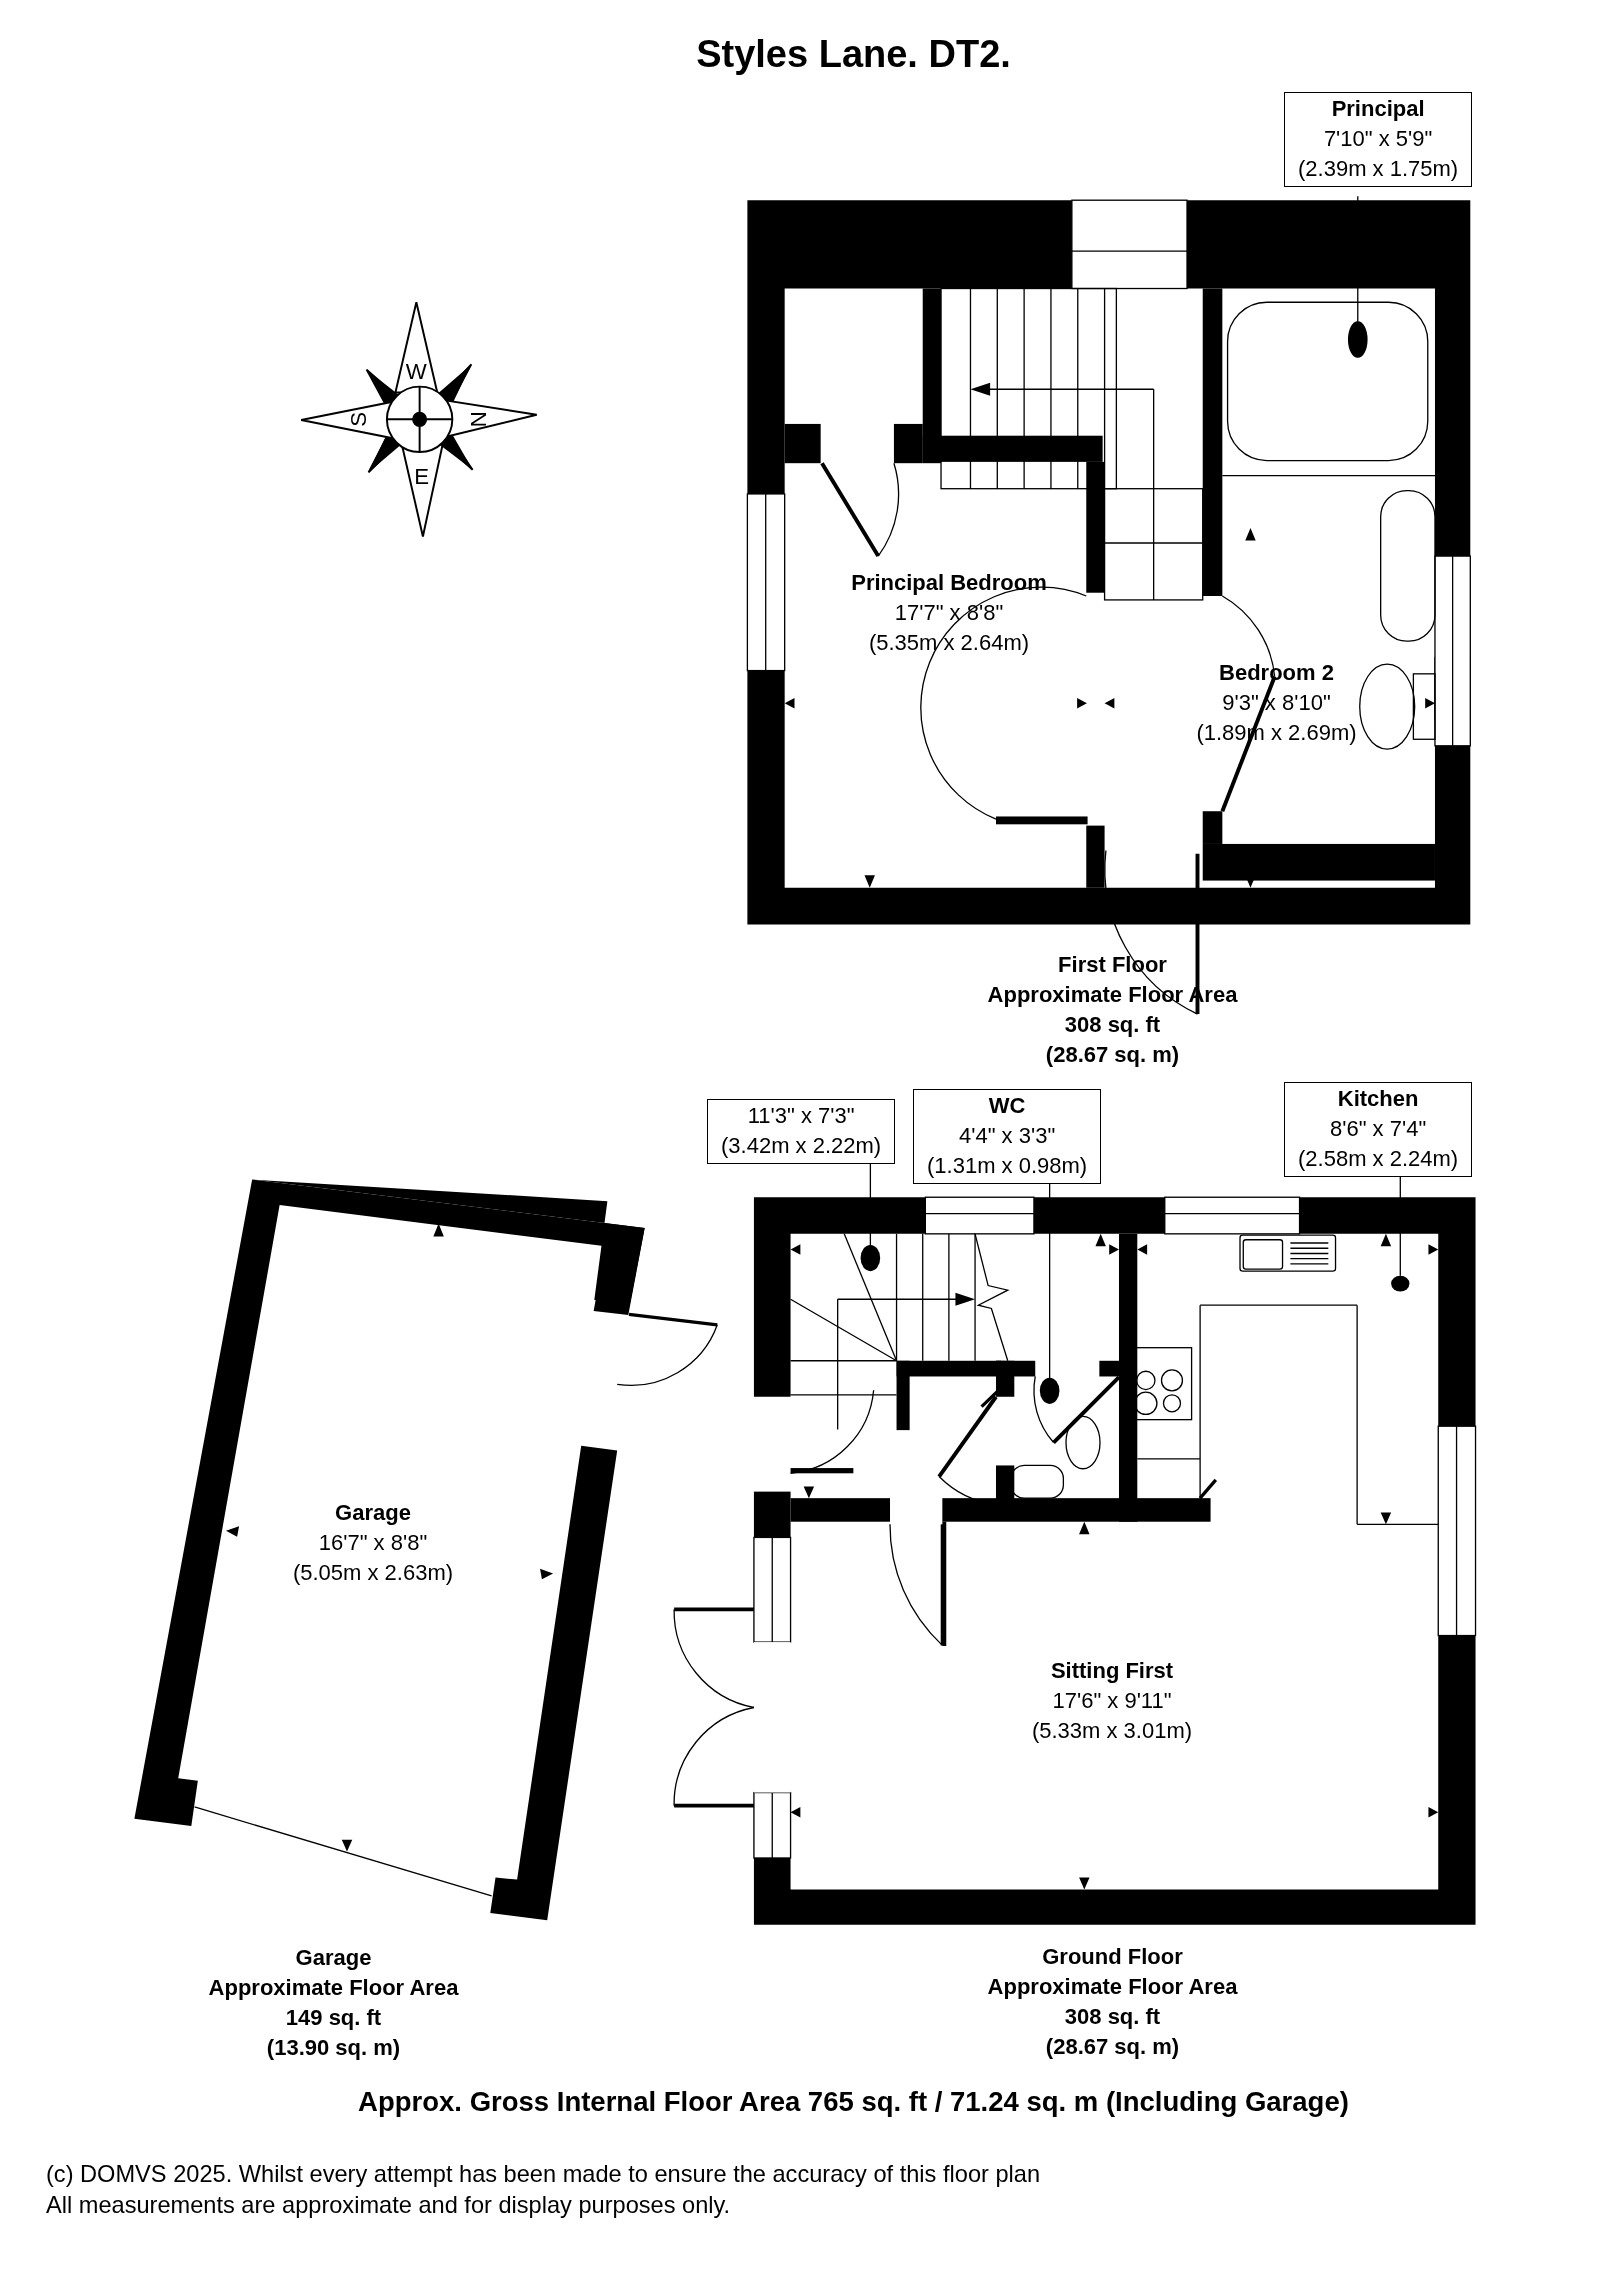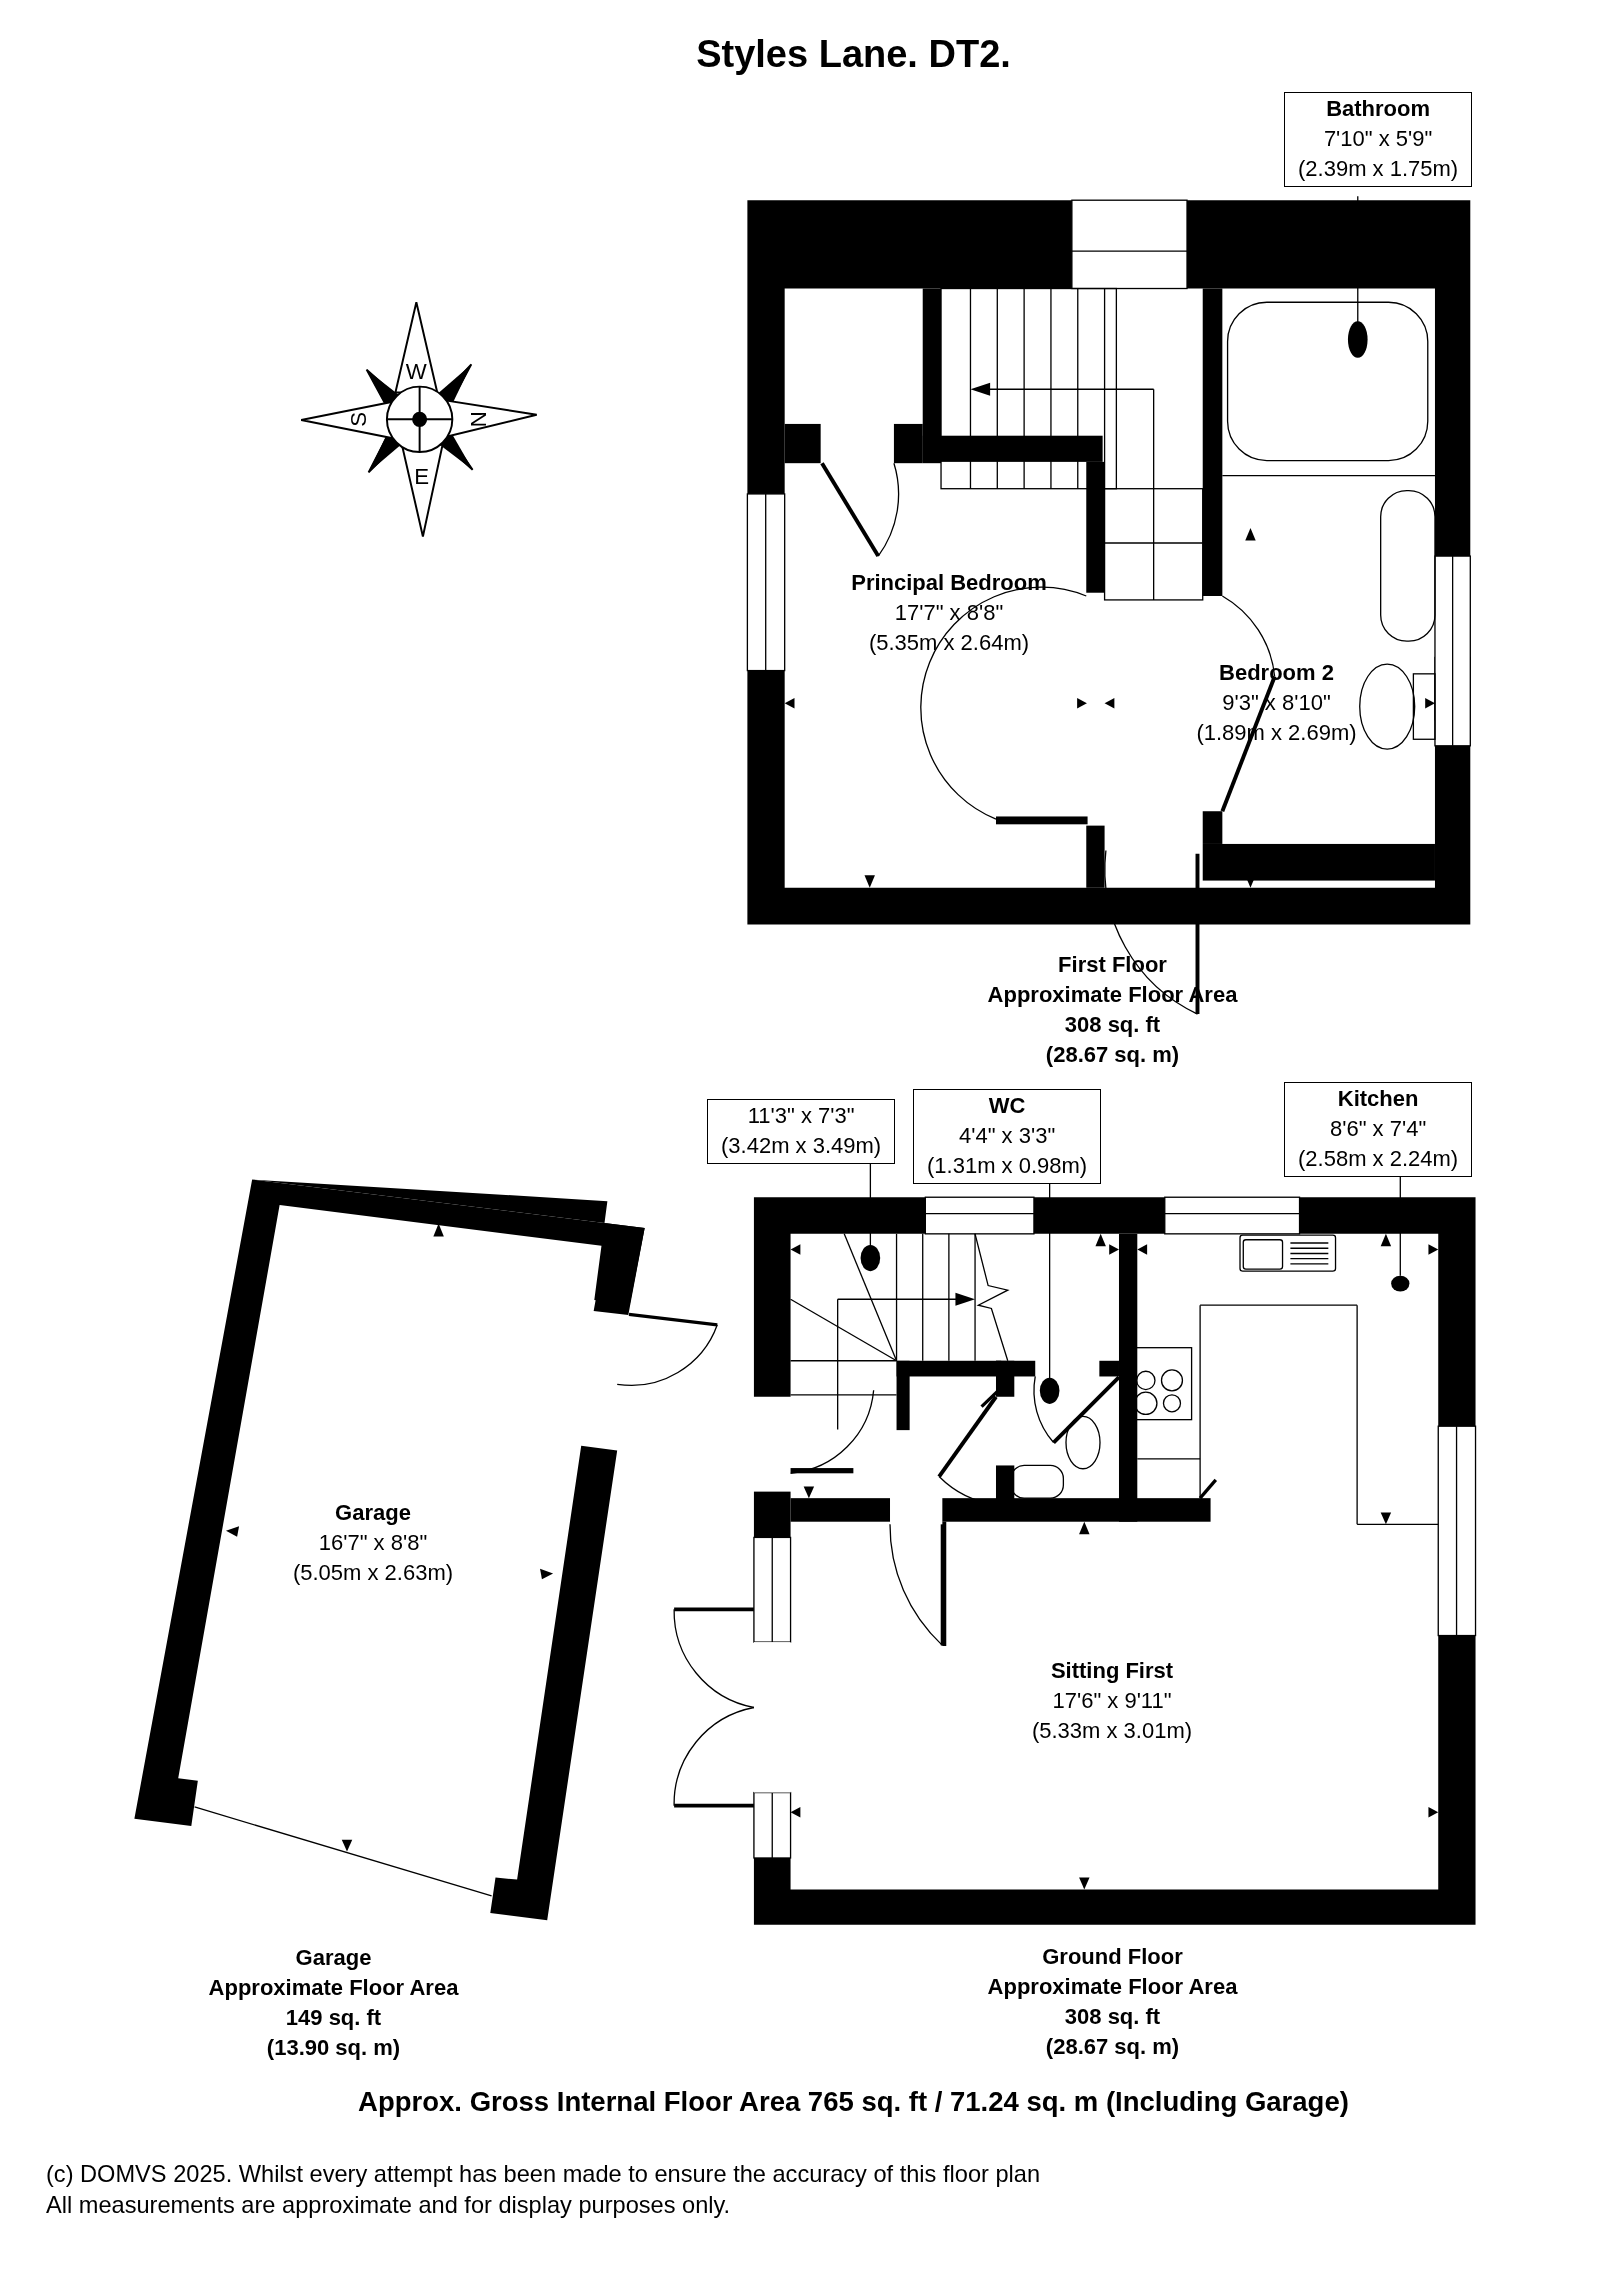--- a/index.html
+++ b/index.html
@@ -250,35 +250,35 @@
   <span class="nm">Principal Bedroom</span>
   <span>17'7" x 8'8"</span>
   <span>(5.35m x 2.64m)</span>
 </div>
 <div class="lbl" style="left:1139px; top:658px; width:275px;">
   <span class="nm">Bedroom 2</span>
   <span>9'3" x 8'10"</span>
   <span>(1.89m x 2.69m)</span>
 </div>
 <div class="box" style="left:1284px; top:92px; width:181px;">
-  <span class="nm">Bathroom</span>
+  <span class="nm">Principal</span>
   <span>7'10" x 5'9"</span>
   <span>(2.39m x 1.75m)</span>
 </div>
 
 <div class="area" style="left:916px; top:950px; width:393px;text-align:center;">
   <span>First Floor</span>
   <span>Approximate Floor Area</span>
   <span>308 sq. ft</span>
   <span>(28.67 sq. m)</span>
 </div>
 
 <div class="box" style="left:707px; top:1099px; width:181px;">
   <span>11'3" x 7'3"</span>
-  <span>(3.42m x 3.49m)</span>
+  <span>(3.42m x 2.22m)</span>
 </div>
 <div class="box" style="left:913px; top:1089px; width:181px;">
   <span class="nm">WC</span>
   <span>4'4" x 3'3"</span>
   <span>(1.31m x 0.98m)</span>
 </div>
 <div class="box" style="left:1284px; top:1082px; width:181px;">
   <span class="nm">Kitchen</span>
   <span>8'6" x 7'4"</span>
   <span>(2.58m x 2.24m)</span>

